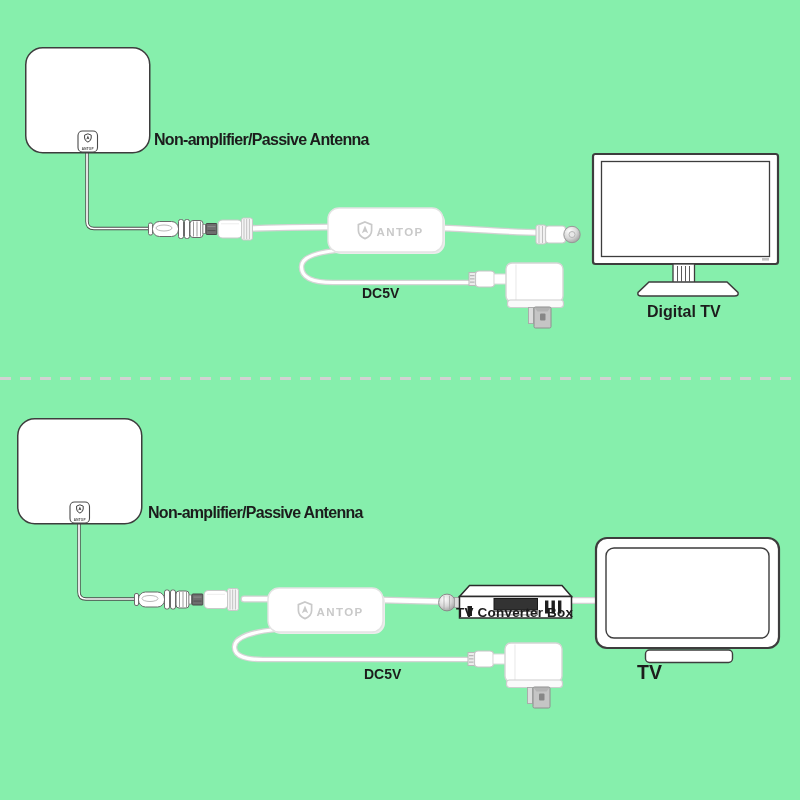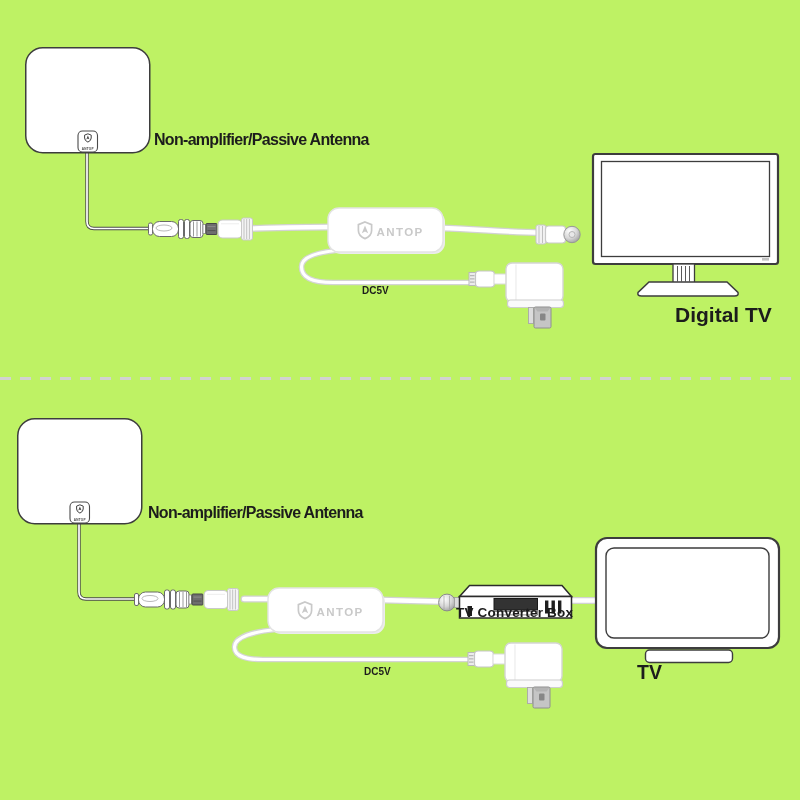--- a/index.html
+++ b/index.html
@@ -1,23 +1,23 @@
 <!DOCTYPE html>
 <html><head>
 <meta charset="utf-8">
 <style>
   html,body{margin:0;padding:0;background:#fff;}
-  #stage{position:relative;width:800px;height:800px;background:#bef264;overflow:hidden;
+  #stage{position:relative;width:800px;height:800px;background:#86efac;overflow:hidden;
          font-family:"Liberation Sans",sans-serif;}
   #art{position:absolute;left:0;top:0;}
   svg text{font-family:"Liberation Sans",sans-serif;}
   .lbl{position:absolute;color:#1c1c1c;font-weight:700;white-space:nowrap;}
   .lbl-antenna{font-size:16px;letter-spacing:-0.7px;}
-  .lbl-power{font-size:10px;letter-spacing:0px;}
-  .lbl-tv-top{font-size:21px;margin-left:28px;}
+  .lbl-power{font-size:14px;letter-spacing:0px;}
+  .lbl-tv-top{font-size:16px;}
   .lbl-tv-bottom{font-size:19.5px;}
   .lbl-converter{font-size:13.5px;letter-spacing:0.2px;}
   .divider{position:absolute;left:0;top:377px;width:800px;height:3.4px;
            background:repeating-linear-gradient(90deg,#d2d2d2 0 11px,transparent 11px 20px);}
   
   .wire-out{stroke:#4a4a4a;stroke-width:3.4;fill:none;}
   .wire-in {stroke:#ffffff;stroke-width:1.7;fill:none;}
   .cable-out{stroke:#d2d2d2;stroke-width:7;fill:none;stroke-linecap:round;}
   .cable-in {stroke:#ffffff;stroke-width:4.4;fill:none;stroke-linecap:round;}
   .dc-out{stroke:#d4d4d4;stroke-width:5.6;fill:none;stroke-linecap:round;}

